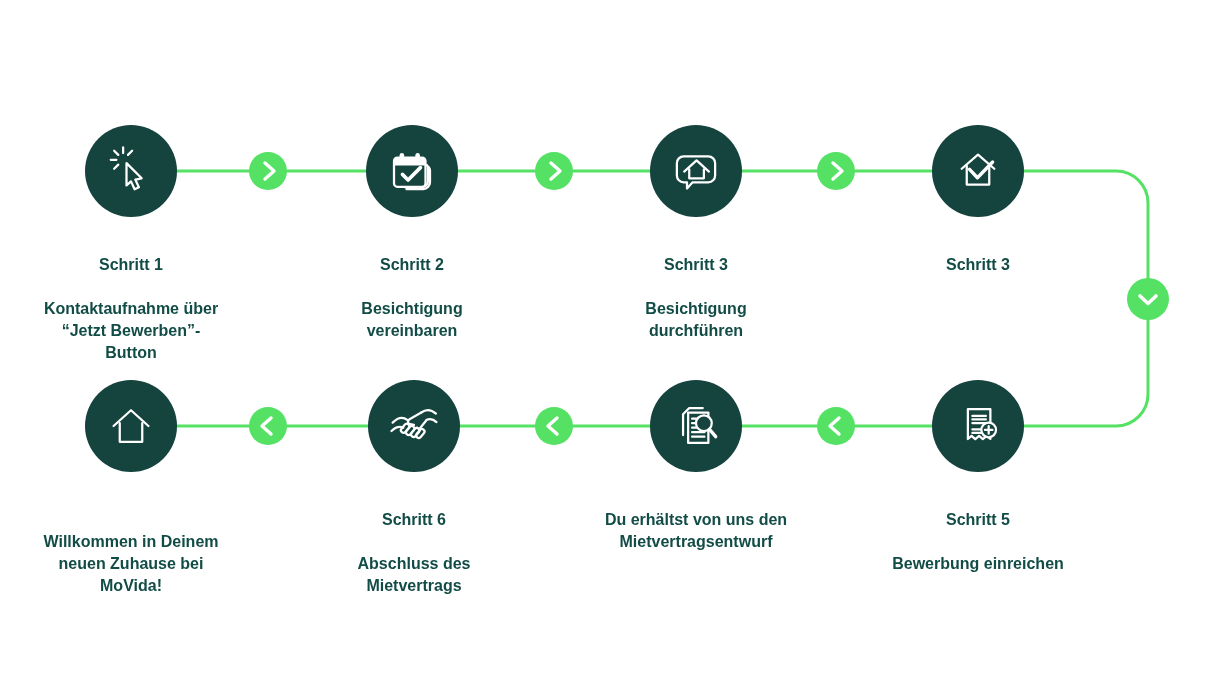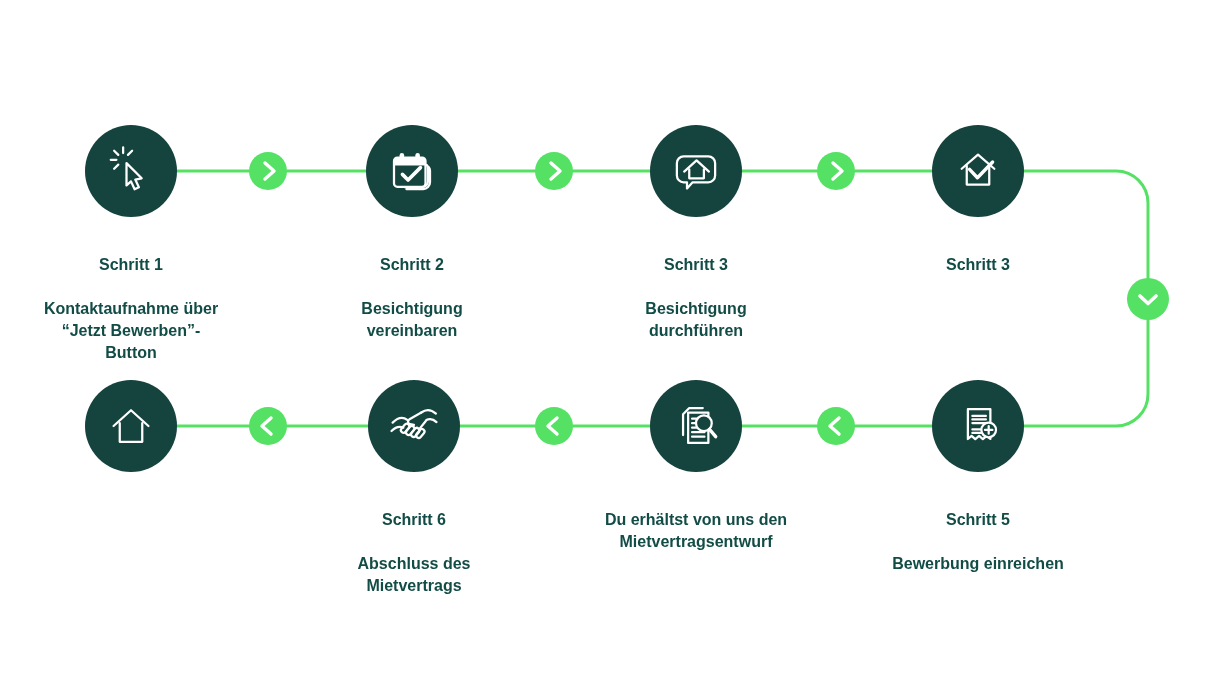--- a/index.html
+++ b/index.html
@@ -158,20 +158,26 @@
   </div>
 </div>
 
 <div class="step" style="left:-14px;top:380px">
   <div class="big-circle">
     <svg class="icon-svg" width="54" height="54" viewBox="0 0 48 48" fill="none" stroke="#fff" stroke-width="2" stroke-linecap="round" stroke-linejoin="round">
       <path d="M8.5 24 L24 10 L39.5 24"></path>
       <path d="M14 21.5V38h20V21.5"></path>
     </svg>
   </div>
+  <div class="label">
+    <div></div>
+    <div>Willkommen in Deinem
+neuen Zuhause bei
+MoVida!</div>
+  </div>
 </div>
 
 <div class="chev" style="left:249px;top:152px">
   <svg width="38" height="38" viewBox="0 0 38 38" fill="none" stroke="#fff" stroke-width="3.4" stroke-linecap="round" stroke-linejoin="round">
     <polyline points="16,11 25,19 16,27"></polyline>
   </svg>
 </div>
 
 <div class="chev" style="left:535px;top:152px">
   <svg width="38" height="38" viewBox="0 0 38 38" fill="none" stroke="#fff" stroke-width="3.4" stroke-linecap="round" stroke-linejoin="round">

